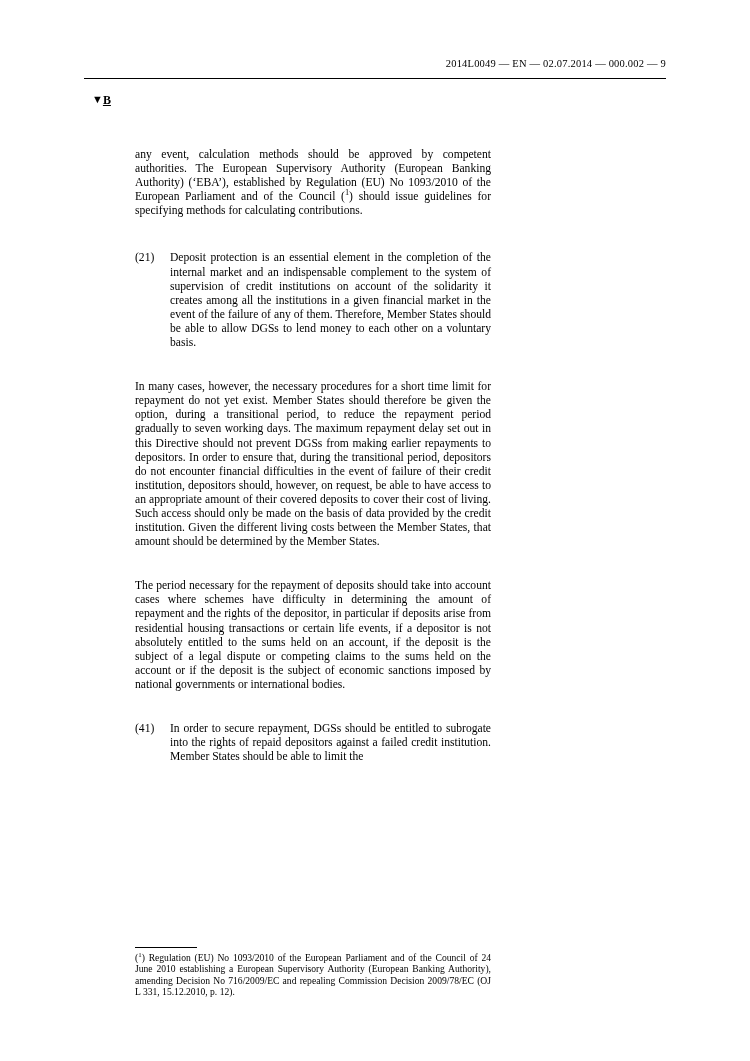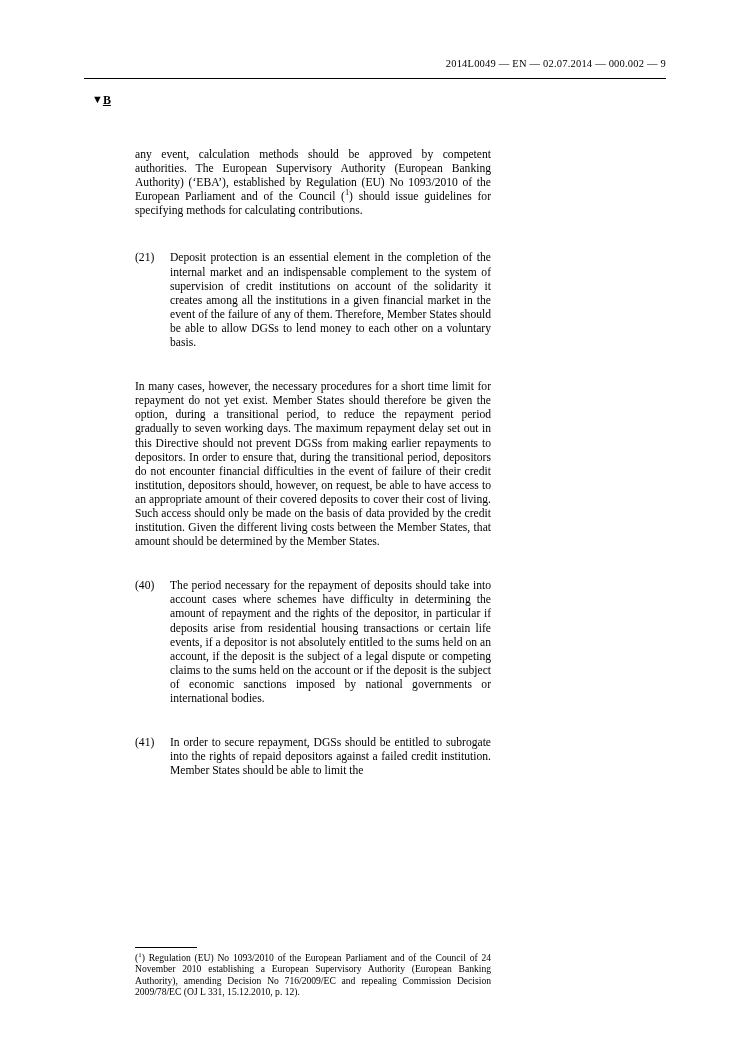--- a/index.html
+++ b/index.html
@@ -131,30 +131,29 @@
       <div class="num">(21)</div>
       <div class="txt">Deposit protection is an essential element in the completion of the internal market and an indispensable complement to the system of supervision of credit institutions on account of the solidarity it creates among all the institutions in a given financial market in the event of the failure of any of them. Therefore, Member States should be able to allow DGSs to lend money to each other on a voluntary basis.</div>
     </div>
 
 
     <div class="para">
       <div class="txt">In many cases, however, the necessary procedures for a short time limit for repayment do not yet exist. Member States should therefore be given the option, during a transitional period, to reduce the repayment period gradually to seven working days. The maximum repayment delay set out in this Directive should not prevent DGSs from making earlier repayments to depositors. In order to ensure that, during the transitional period, depositors do not encounter financial difficulties in the event of failure of their credit institution, depositors should, however, on request, be able to have access to an appropriate amount of their covered deposits to cover their cost of living. Such access should only be made on the basis of data provided by the credit institution. Given the different living costs between the Member States, that amount should be determined by the Member States.</div>
     </div>
 
     <div class="para">
-      <div class="num">(40)</div>
       <div class="txt">The period necessary for the repayment of deposits should take into account cases where schemes have difficulty in determining the amount of repayment and the rights of the depositor, in particular if deposits arise from residential housing transactions or certain life events, if a depositor is not absolutely entitled to the sums held on an account, if the deposit is the subject of a legal dispute or competing claims to the sums held on the account or if the deposit is the subject of economic sanctions imposed by national governments or international bodies.</div>
     </div>
 
     <div class="para">
       <div class="num">(41)</div>
       <div class="txt">In order to secure repayment, DGSs should be entitled to subrogate into the rights of repaid depositors against a failed credit institution. Member States should be able to limit the</div>
     </div>
 
   </div>
 
   <div class="footnote-rule"></div>
   <div class="footnote">
     <span class="fn-mark">(<sup>1</sup>)</span>
-    <span>Regulation (EU) No 1093/2010 of the European Parliament and of the Council of 24 November 2010 establishing a European Supervisory Authority (European Banking Authority), amending Decision No 716/2009/EC and repealing Commission Decision 2009/78/EC (OJ L 331, 15.12.2010, p. 12).</span>
+    <span>Regulation (EU) No 1093/2010 of the European Parliament and of the Council of 24 June 2010 establishing a European Supervisory Authority (European Banking Authority), amending Decision No 716/2009/EC and repealing Commission Decision 2009/78/EC (OJ L 331, 15.12.2010, p. 12).</span>
   </div>
 
 </div>
 
 </body></html>

